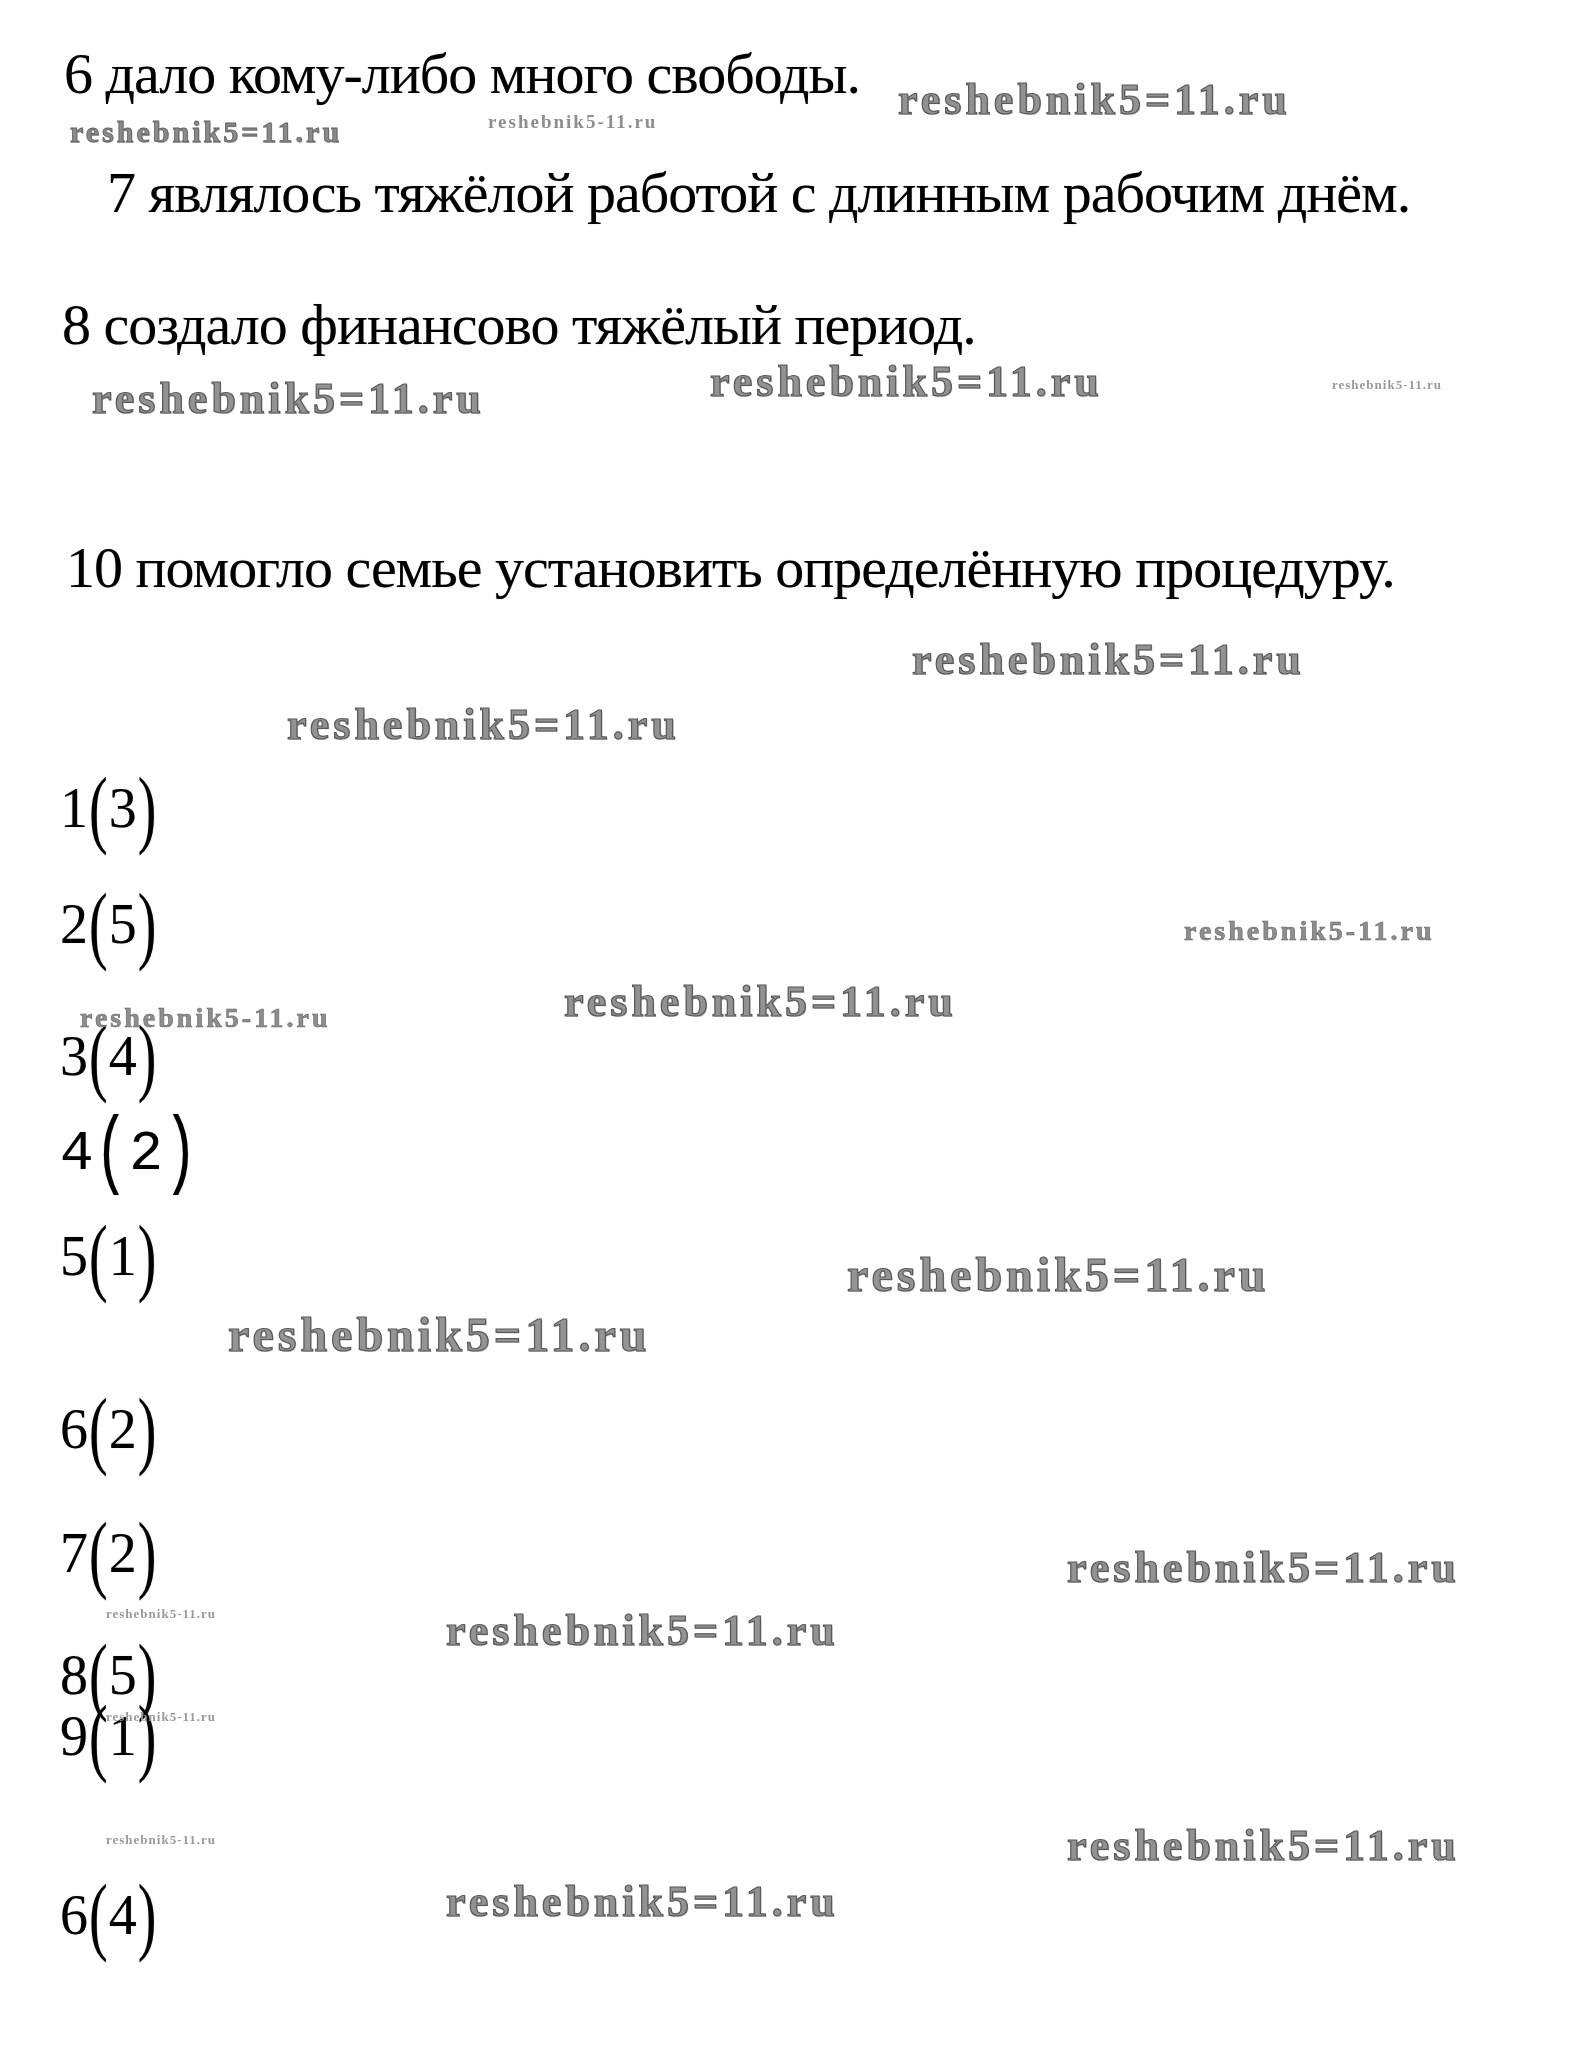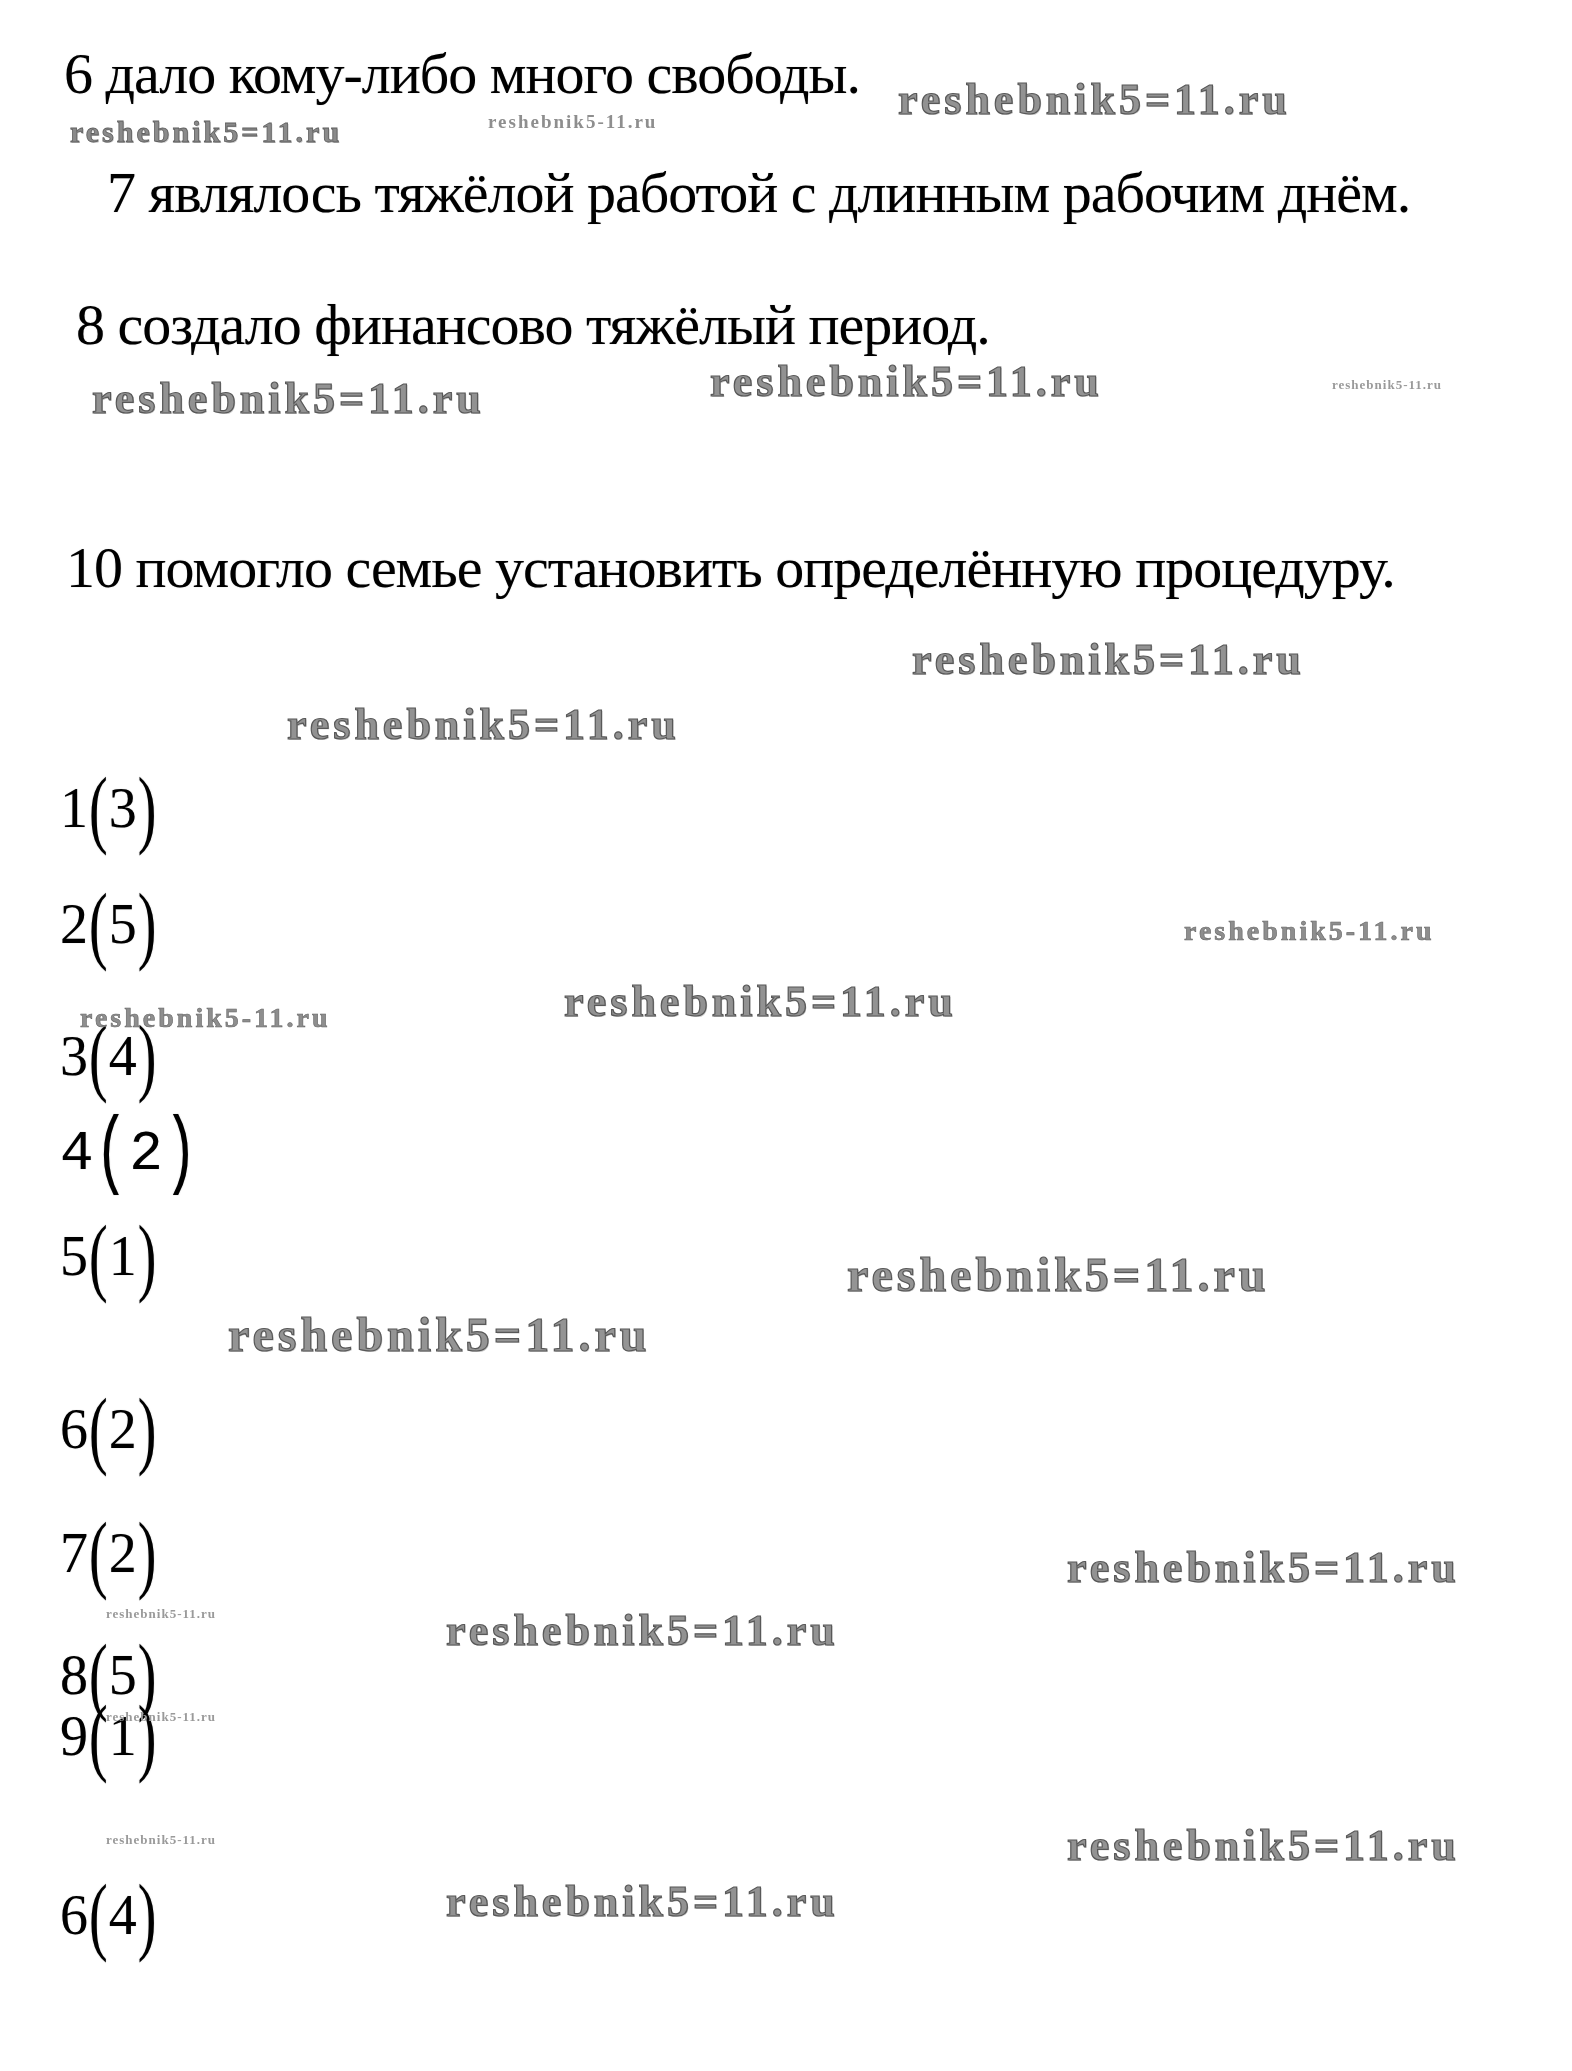--- a/index.html
+++ b/index.html
@@ -87,21 +87,21 @@
     color: #9a9a9a;
   }
 </style>
 </head>
 <body>
 
 <div class="page">
 
   <div class="sentence" style="left:64px;  top:45px;">6 дало кому-либо много свободы.</div>
   <div class="sentence" style="left:61px;  top:164px;margin-left:46px;">7 являлось тяжёлой работой с длинным рабочим днём.</div>
-  <div class="sentence" style="left:76px;  top:296px;">8 создало финансово тяжёлый период.</div>
+  <div class="sentence" style="left:62px;  top:296px;">8 создало финансово тяжёлый период.</div>
   <div class="sentence" style="left:66px;  top:539px;">10 помогло семье установить определённую процедуру.</div>
 
   <div class="answer" style="left:60px; top:780px;"><span>1</span><span class="paren">(</span><span>3</span><span class="paren">)</span></div>
   <div class="answer" style="left:60px; top:896px;"><span>2</span><span class="paren">(</span><span>5</span><span class="paren">)</span></div>
   <div class="answer" style="left:60px; top:1028px;"><span>3</span><span class="paren">(</span><span>4</span><span class="paren">)</span></div>
   <div class="answer" style="left:60px; top:1126px;font-family:Liberation Mono, monospace;"><span>4</span><span class="paren">(</span><span>2</span><span class="paren">)</span></div>
   <div class="answer" style="left:60px; top:1228px;"><span>5</span><span class="paren">(</span><span>1</span><span class="paren">)</span></div>
   <div class="answer" style="left:60px; top:1401px;font-family:Liberation Serif, serif;"><span>6</span><span class="paren">(</span><span>2</span><span class="paren">)</span></div>
   <div class="answer" style="left:60px; top:1525px;"><span>7</span><span class="paren">(</span><span>2</span><span class="paren">)</span></div>
   <div class="answer" style="left:60px; top:1647px;"><span>8</span><span class="paren">(</span><span>5</span><span class="paren">)</span></div>

